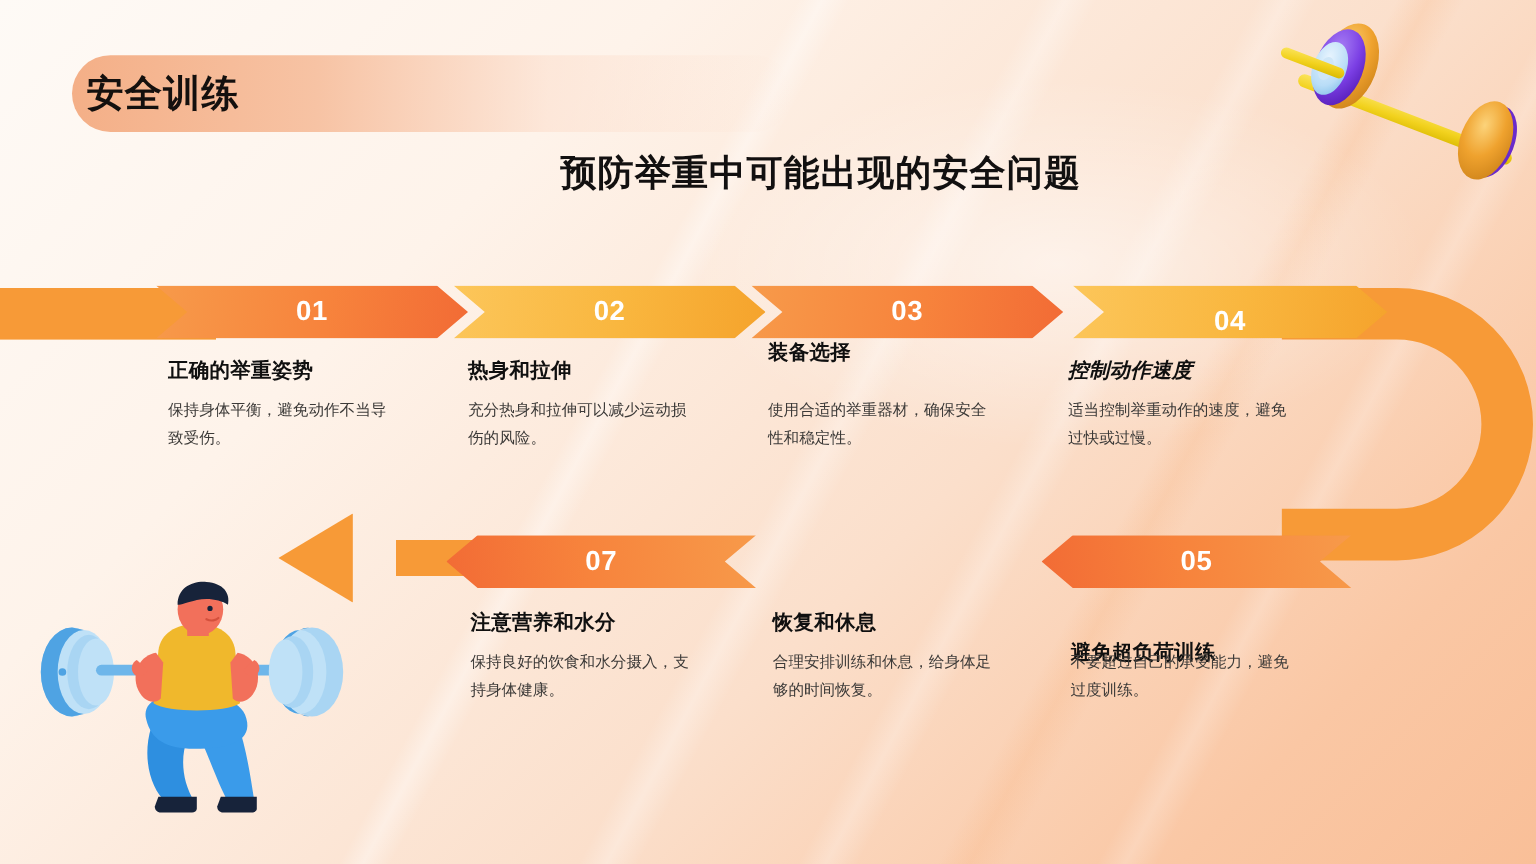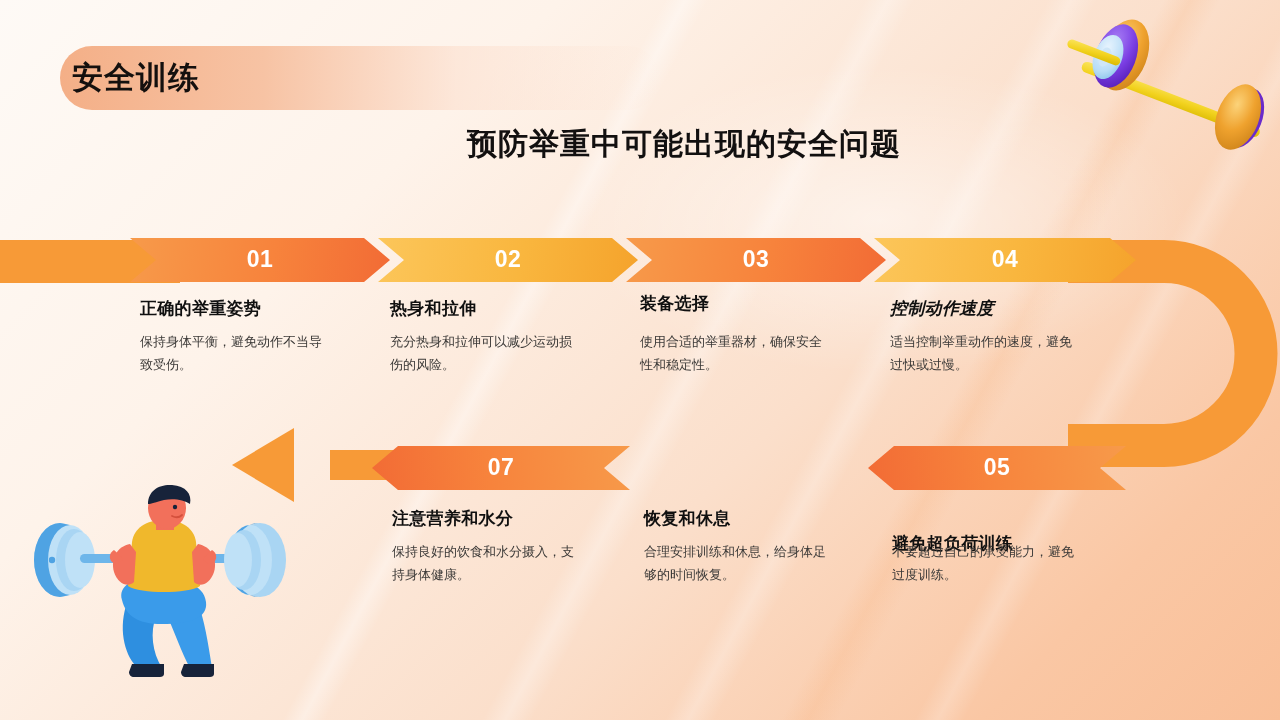--- a/index.html
+++ b/index.html
@@ -164,32 +164,32 @@
     <span>01</span>
   </div>
   <div class="chev right" style="left:378px;top:238px;width:260px;
               background:linear-gradient(100deg,#FCC65A 0%,#F9B63E 55%,#F5A32C 100%);align-items:center;">
     <span>02</span>
   </div>
   <div class="chev right" style="left:626px;top:238px;width:260px;
               background:linear-gradient(100deg,#F79A4A 0%,#F7833C 55%,#F26B35 100%);">
     <span>03</span>
   </div>
-  <div class="chev right" style="left:874px;top:238px;width:262px;
-              background:linear-gradient(100deg,#FCC65A 0%,#F9B63E 55%,#F5A32C 100%);">
+  <div class="chev right" style="left:894px;top:238px;width:262px;
+              background:linear-gradient(100deg,#FCC65A 0%,#F9B63E 55%,#F5A32C 100%);align-items:flex-end;">
     <span>04</span>
   </div>
 
   <div class="item-head" style="left:140px;top:297px;">正确的举重姿势</div>
   <div class="item-body" style="left:140px;top:331px;">保持身体平衡，避免动作不当导致受伤。</div>
 
   <div class="item-head" style="left:390px;top:297px;">热身和拉伸</div>
   <div class="item-body" style="left:390px;top:331px;">充分热身和拉伸可以减少运动损伤的风险。</div>
 
-  <div class="item-head" style="left:640px;top:292px;text-align:right;">装备选择</div>
+  <div class="item-head" style="left:640px;top:282px;text-align:right;">装备选择</div>
   <div class="item-body" style="left:640px;top:331px;">使用合适的举重器材，确保安全性和稳定性。</div>
 
   <div class="item-head" style="left:890px;top:297px;font-style:italic;">控制动作速度</div>
   <div class="item-body" style="left:890px;top:331px;">适当控制举重动作的速度，避免过快或过慢。</div>
 
   <div class="chev left" style="left:868px;top:446px;width:258px;
               background:linear-gradient(260deg,#F79A4A 0%,#F7833C 55%,#F26B35 100%);">
     <span>05</span>
   </div>
   <div class="chev left" style="left:372px;top:446px;width:258px;

